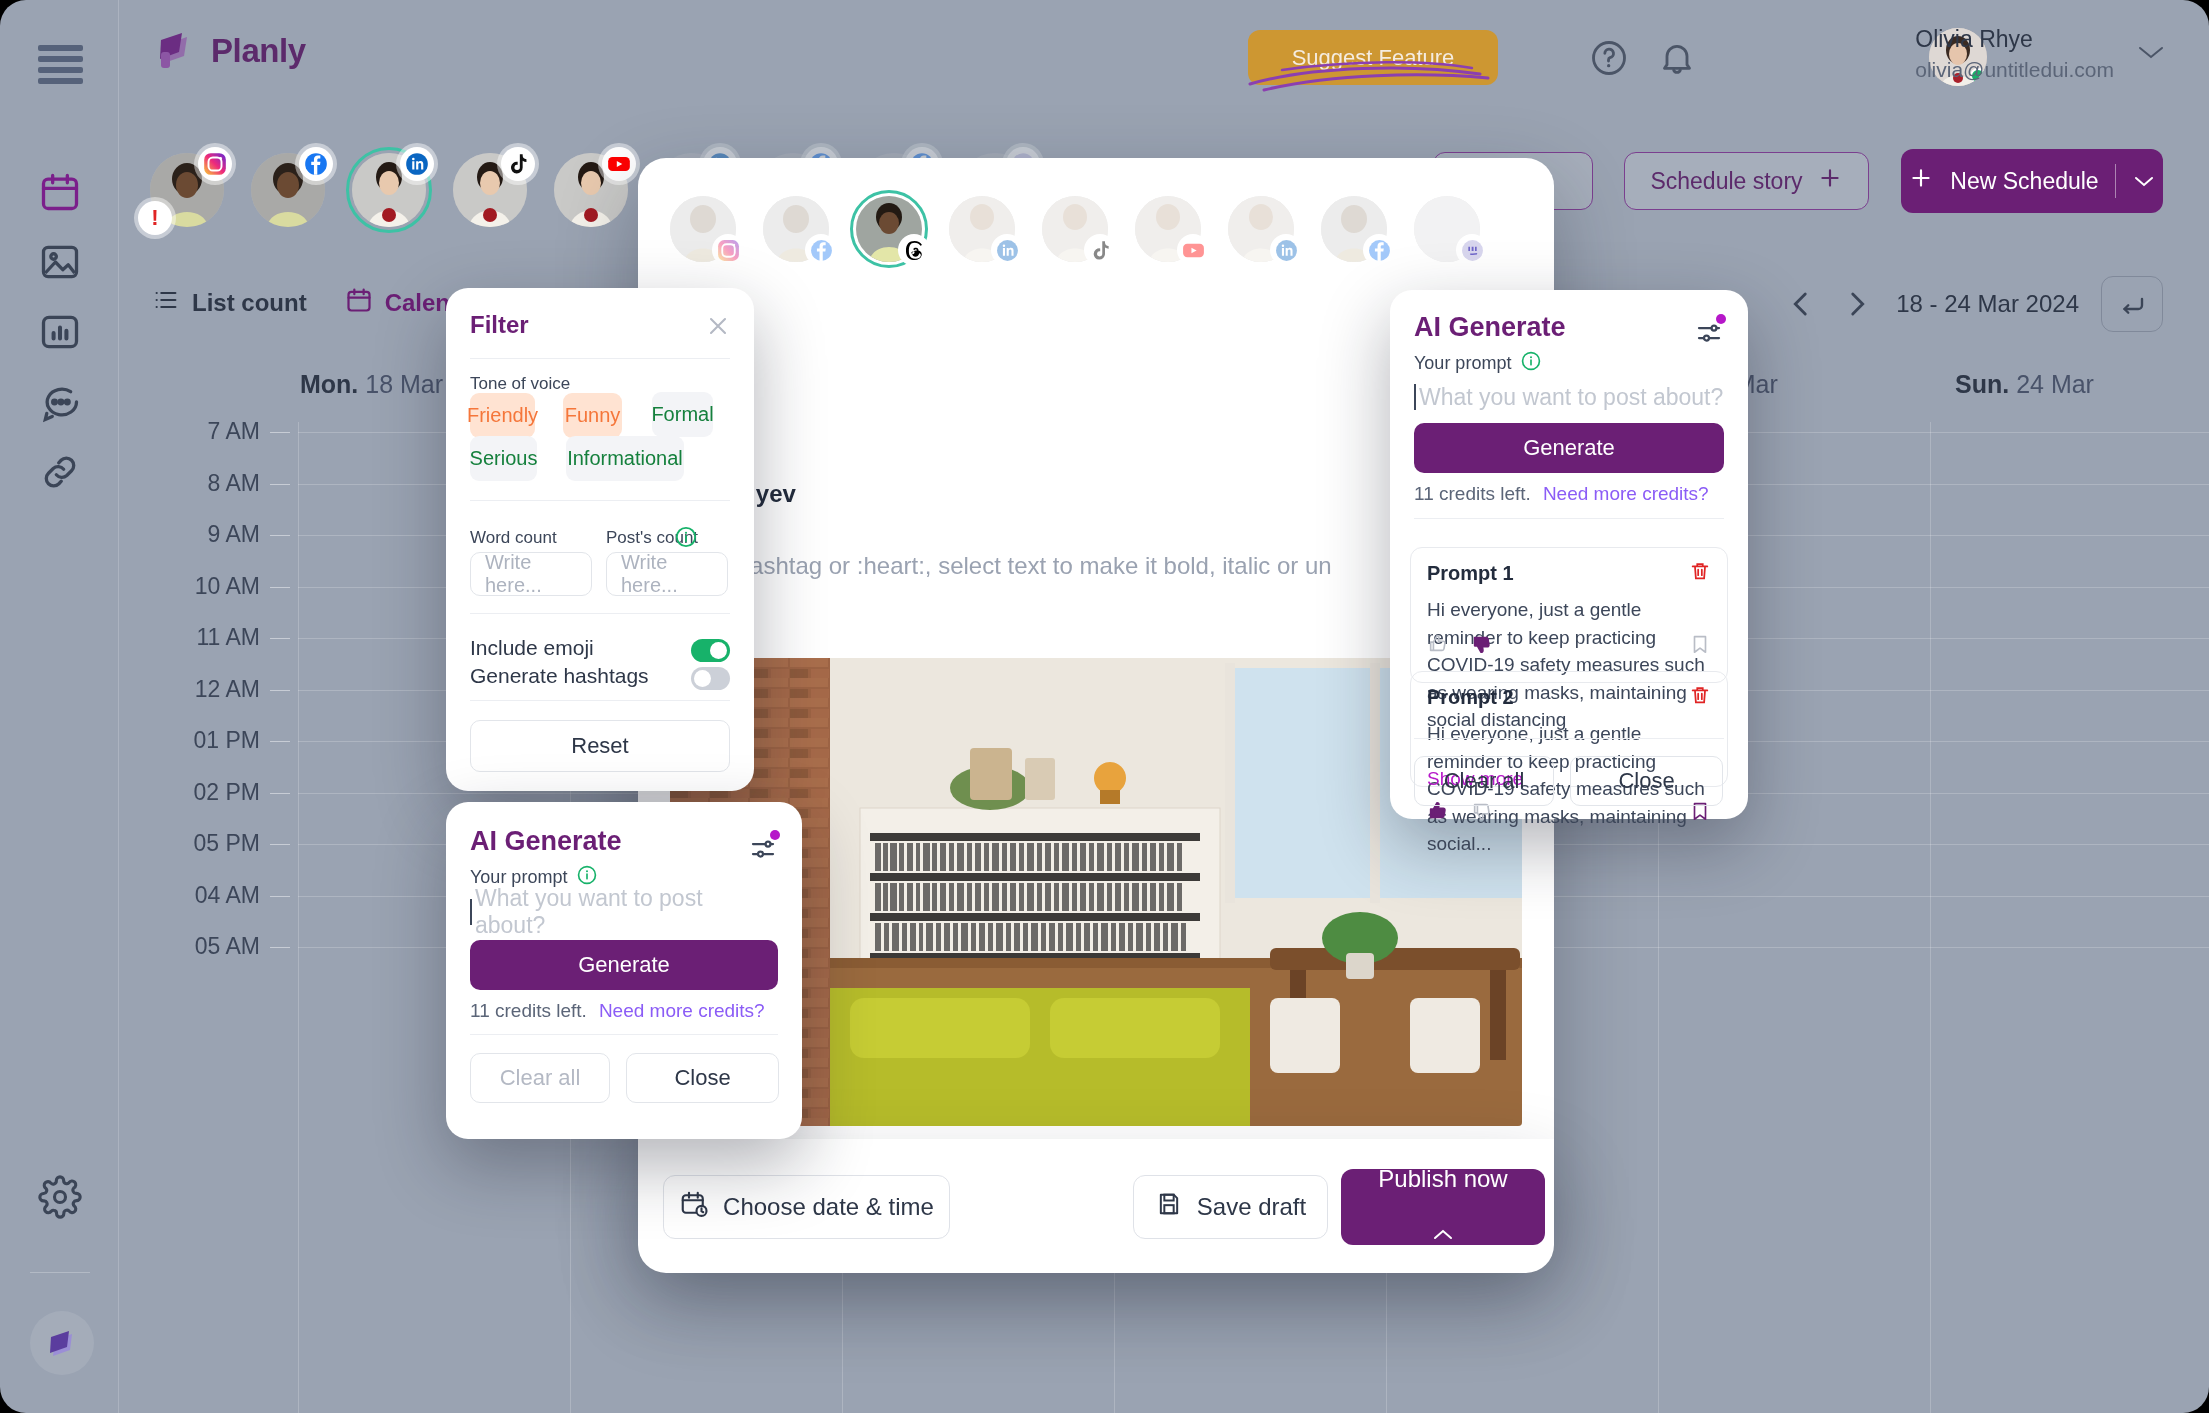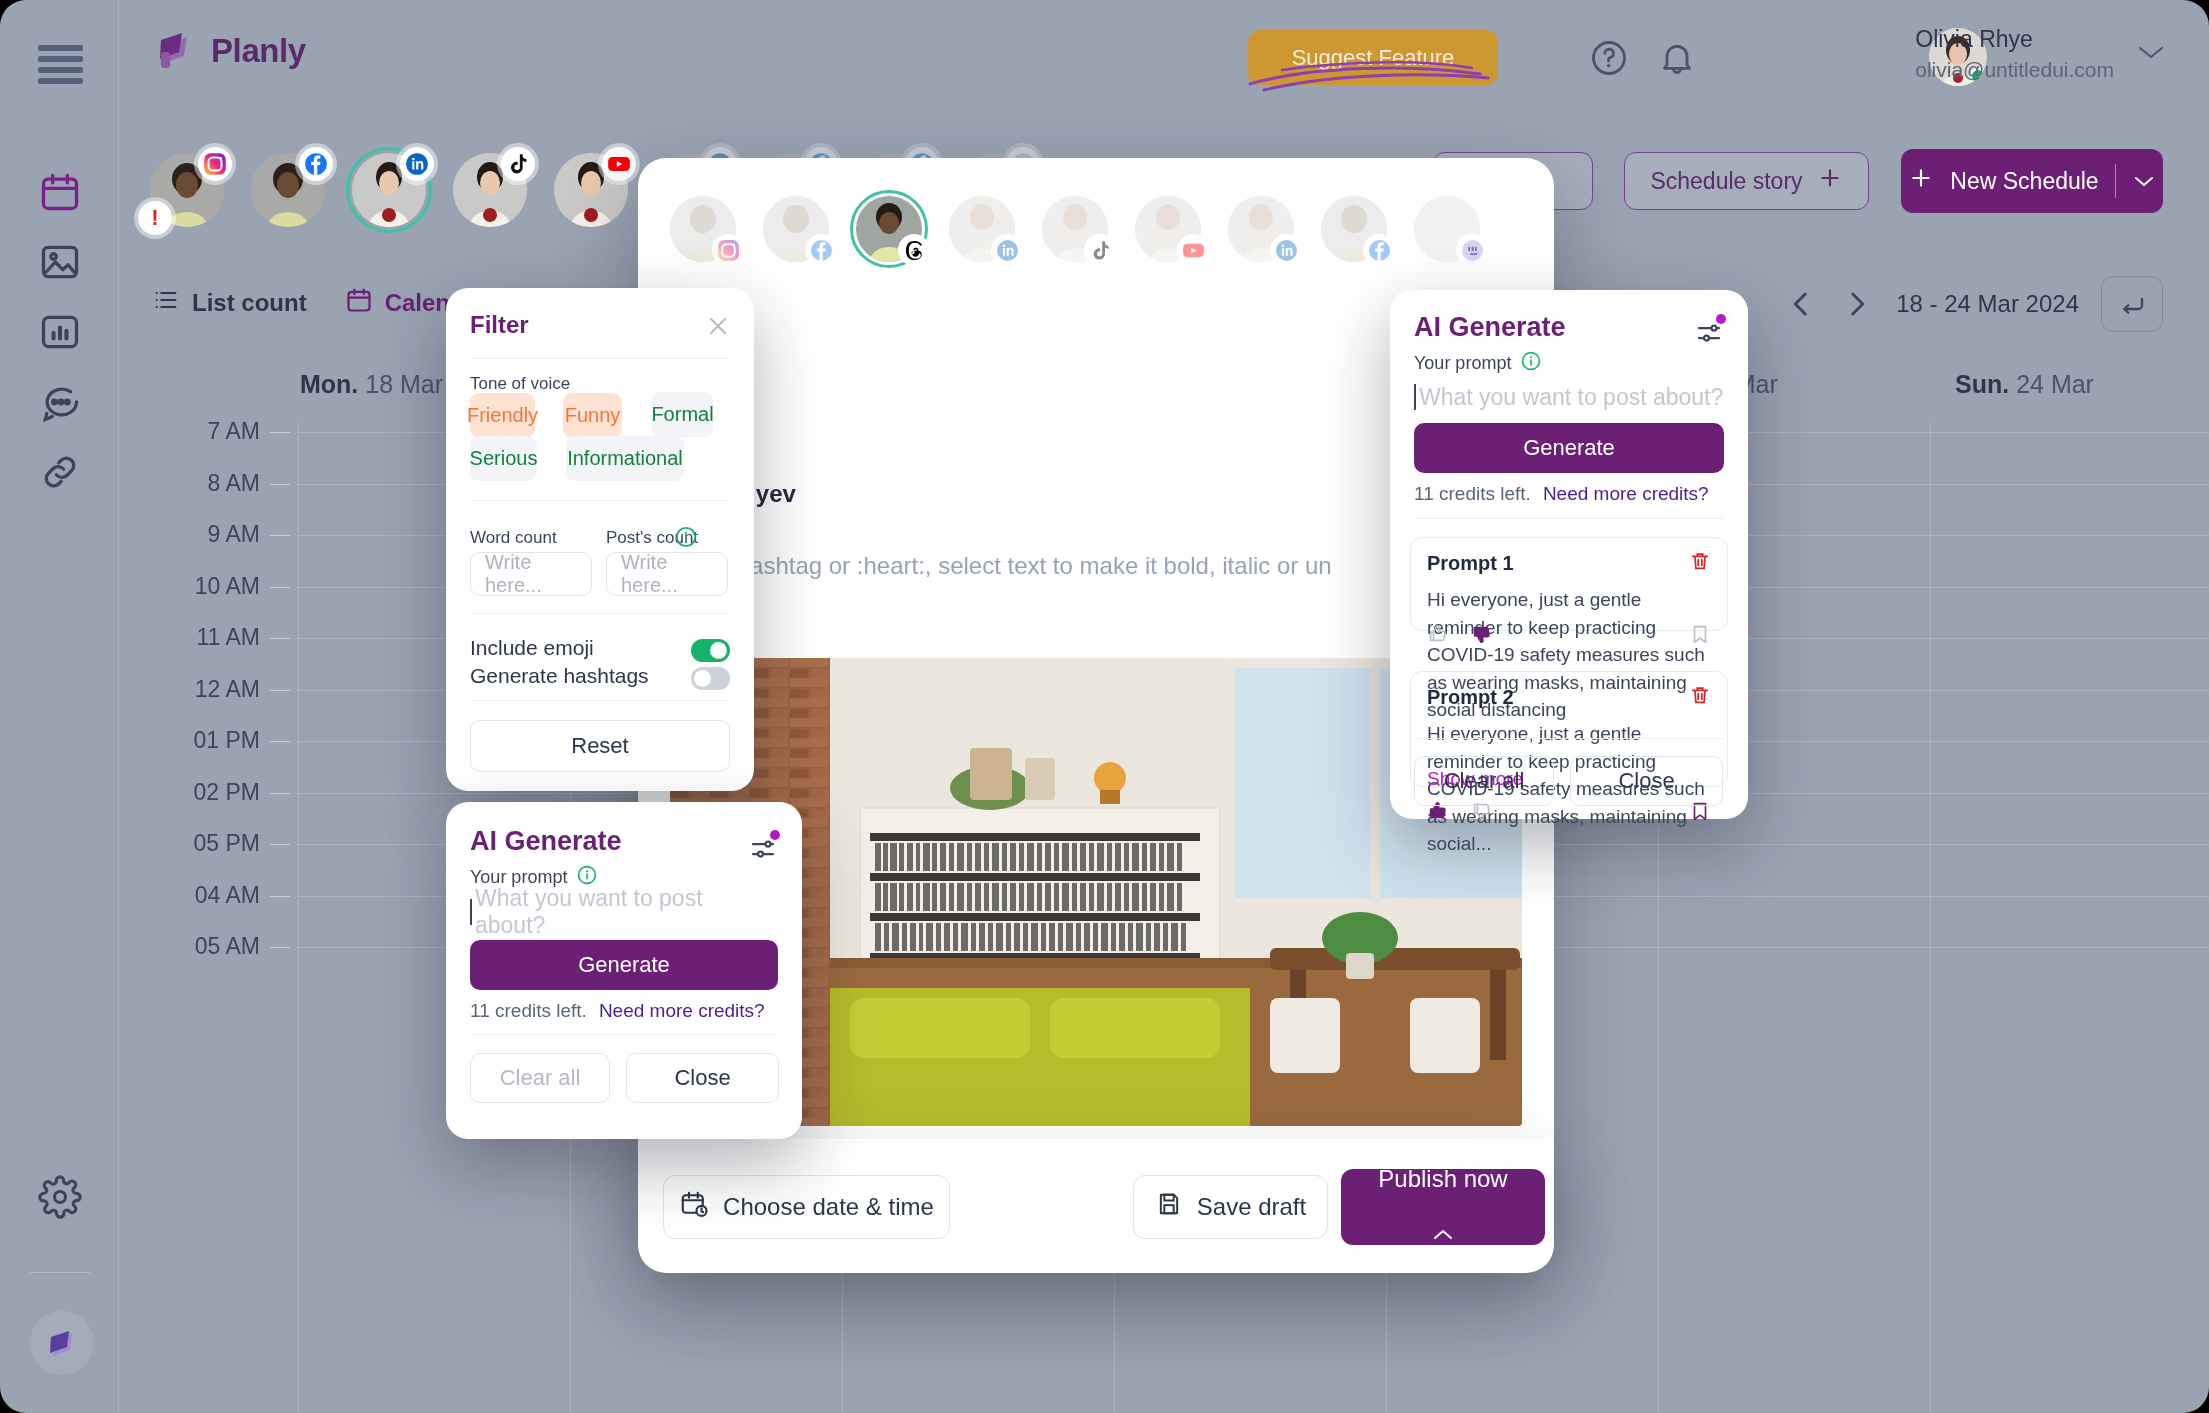--- a/index.html
+++ b/index.html
@@ -163,21 +163,21 @@
   .aig { position:absolute; background:#fff; border-radius:22px; box-shadow:0 26px 70px rgba(20,25,40,.33);}
   .aig-title { position:absolute; left:24px; top:22px; font-size:27px; font-weight:bold; color:#6b1f75;}
   .aig-filter { position:absolute; right:24px; top:28px; width:30px;height:26px; color:#3c4659; cursor:pointer;}
   .aig-fdot { position:absolute; right:22px; top:24px; width:10px;height:10px;border-radius:50%;background:#b617c9;}
   .aig-prompt-lab { position:absolute; left:24px; font-size:18px; color:#3c4659; display:flex; align-items:center; gap:9px;}
   .aig-input { position:absolute; left:24px; right:24px; font-size:23px; color:#c2c7d0; display:flex; align-items:center;}
   .caret { display:inline-block; width:2px; height:26px; background:#3c4659; margin-right:3px;}
   .aig-gen { position:absolute; left:24px; right:24px; height:50px; background:#6b1f75; border-radius:10px;
              display:flex;align-items:center;justify-content:center;color:#fff;font-size:22px;cursor:pointer;}
   .aig-credits { position:absolute; left:24px; font-size:19px; color:#5b6578;}
-  .aig-credits a { color:#4c1d95; margin-left:12px; cursor:pointer; }
+  .aig-credits a { color:#8b5cf6; margin-left:12px; cursor:pointer; }
   .aig-rule { position:absolute; left:24px; right:24px; height:1px; background:#eceef2;}
   .aig-btn { position:absolute; height:50px; border:1px solid #e2e5ea; border-radius:10px;
              display:flex;align-items:center;justify-content:center;font-size:22px;cursor:pointer;}
   .pcard { position:absolute; left:20px; right:20px; border:1px solid #e8eaee; border-radius:12px; }
   .pcard h4 { position:absolute; left:16px; top:14px; font-size:20px; color:#232c3d;}
   .pcard .trash { position:absolute; right:16px; top:12px; color:#e02424; cursor:pointer;}
   .pcard p { position:absolute; left:16px; right:16px; top:48px; font-size:19px; line-height:1.45; color:#3c4659;}
   .pcard .showmore { position:absolute; left:16px; font-size:19px; color:#b617c9; cursor:pointer;}
   .pcard .acts { position:absolute; left:16px; display:flex; gap:22px; }
   .pcard .bm { position:absolute; right:16px; }
@@ -973,21 +973,21 @@
     <div class="aig-input" style="top:92px; height:30px;">
       <span class="caret"></span>
       <span>What you want to post about?</span>
     </div>
     <div class="aig-gen" style="top:133px;">Generate</div>
     <div class="aig-credits" style="top:193px;">
       <span>11 credits left.</span><a>Need more credits?</a>
     </div>
     <div class="aig-rule" style="top:228px;"></div>
 
-    <div class="pcard" style="top:247px; height:94px;">
+    <div class="pcard" style="top:257px; height:136px;">
       <h4>Prompt 1</h4>
       <span class="trash">
         <svg width="22" height="22" viewBox="0 0 24 24" fill="none" stroke="currentColor" stroke-width="1.9" stroke-linecap="round">
             <path d="M4 7h16M9 7V4.5h6V7M6.5 7l1 13h9l1-13M10 10.5v6M14 10.5v6"></path>
           </svg>
       </span>
       <p>Hi everyone, just a gentle reminder to keep practicing COVID-19 safety measures such as wearing masks, maintaining social distancing</p>
       <span class="acts" style="top:85px">
         <span class="ico-btn">
           <svg width="22" height="22" viewBox="0 0 24 24" fill="none" stroke="#b9bdc6" stroke-width="1.8" stroke-linejoin="round">

